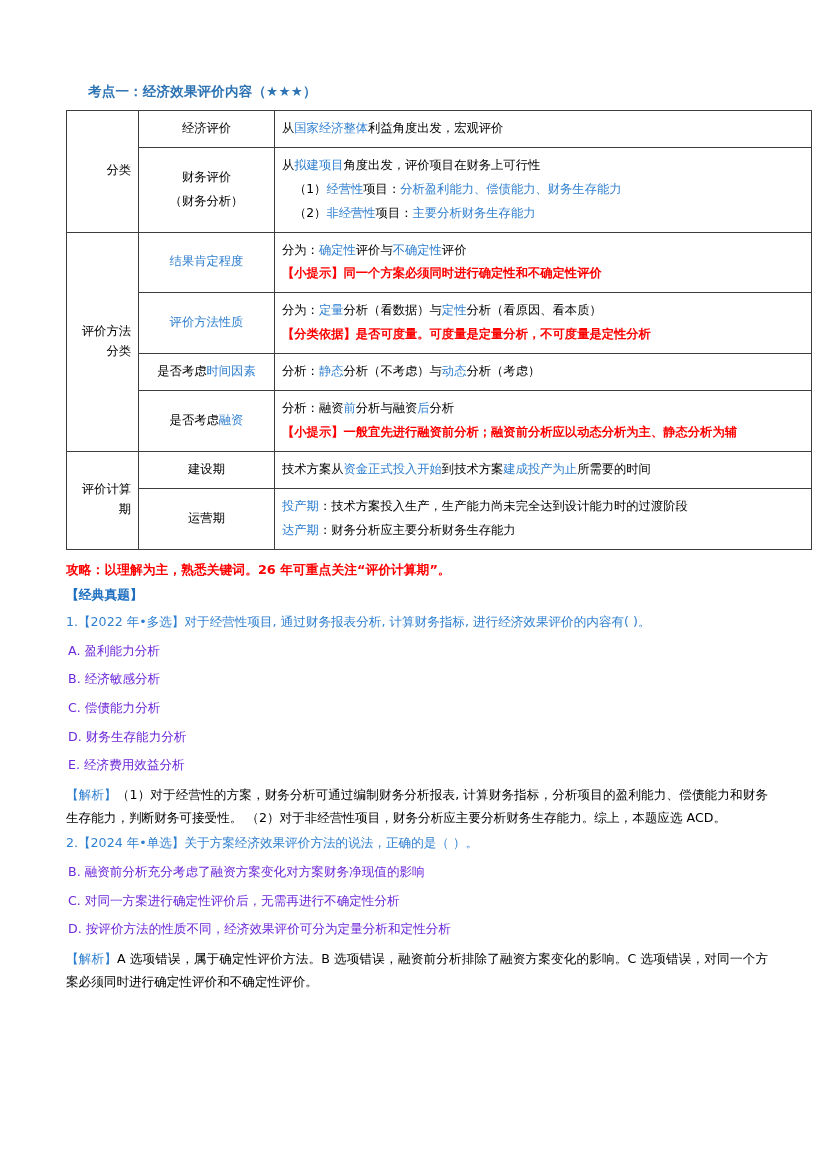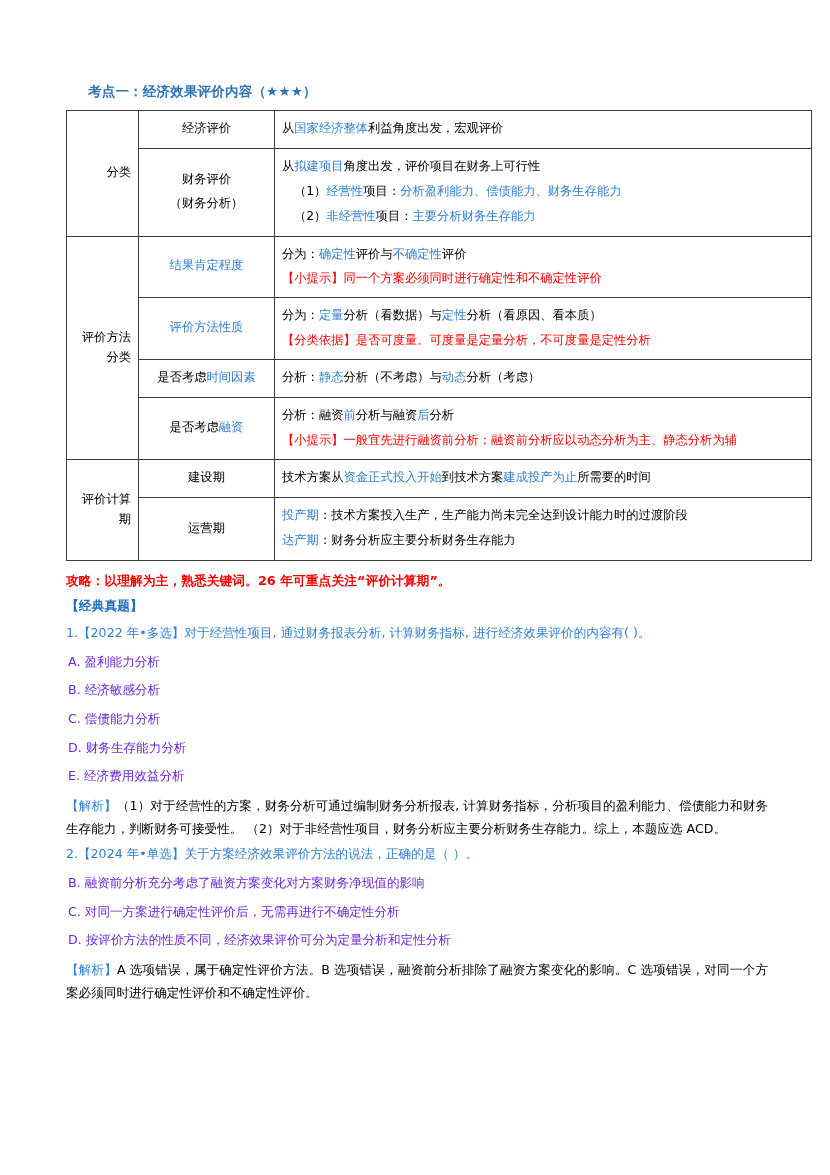--- a/index.html
+++ b/index.html
@@ -54,22 +54,22 @@
   td.col-a { width: 57px; text-align: right; }
   td.col-b { width: 121px; text-align: center; }
   td.col-c { width: 522px; text-align: left; padding-left: 9px; }
 
   .section-top td { border-top: 1.6px solid #3c3c3c; }
 
   .line { display: block; }
   .line + .line { margin-top: 4px; }
   .indent { padding-left: 12px; }
 
-  .b   { color: #2F7FD0; font-family: Liberation Mono, monospace; }        
-  .rb  { color: #FF0000; font-weight: normal; }
+  .b   { color: #2F7FD0; }        
+  .rb  { color: #FF0000; font-weight: bold; }
   .gonglue {
     color: #FF0000;
     font-weight: bold;
     font-size: 12.8px;
     margin: 9px 0 4px 0;
     line-height: 1.7;
   }
   .zhenti {
     color: #1F6FC0;
     font-weight: bold;

